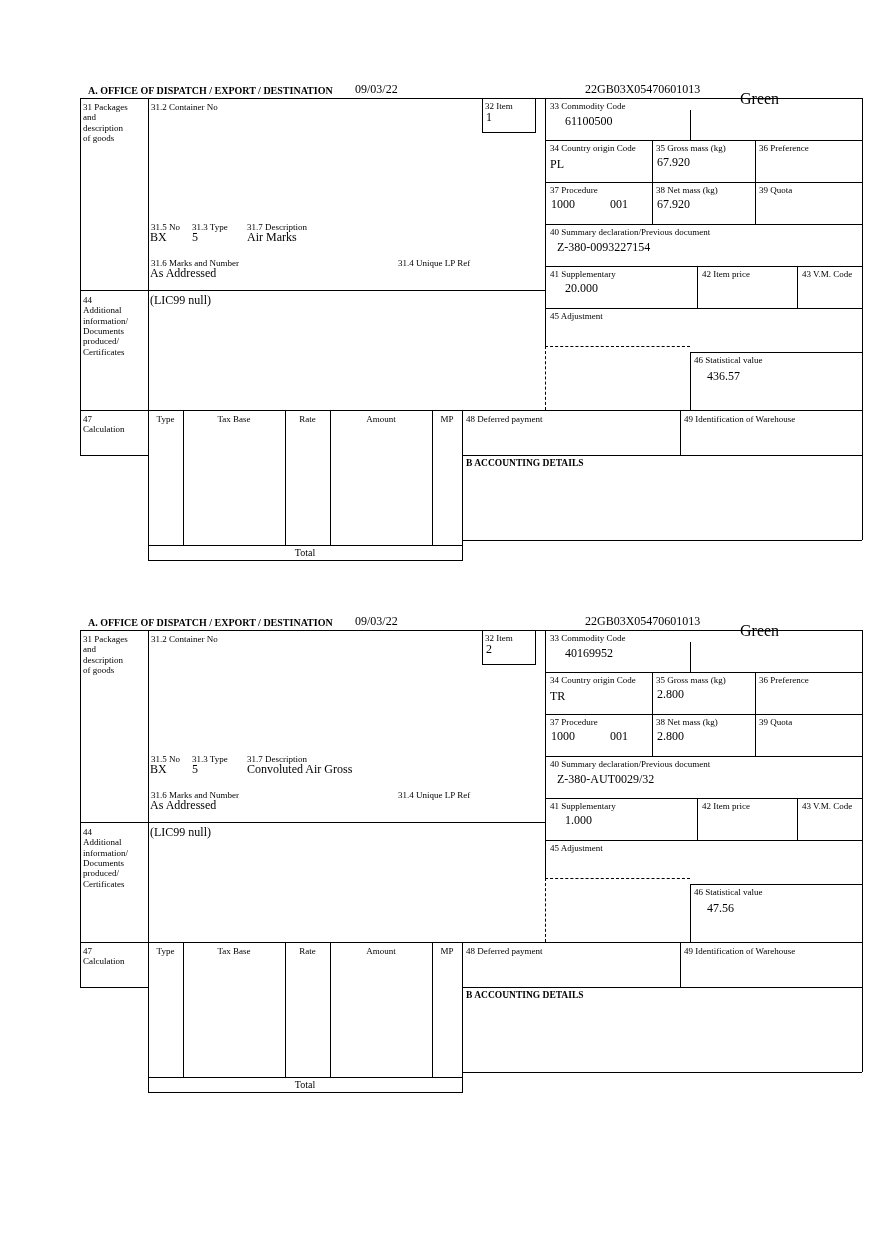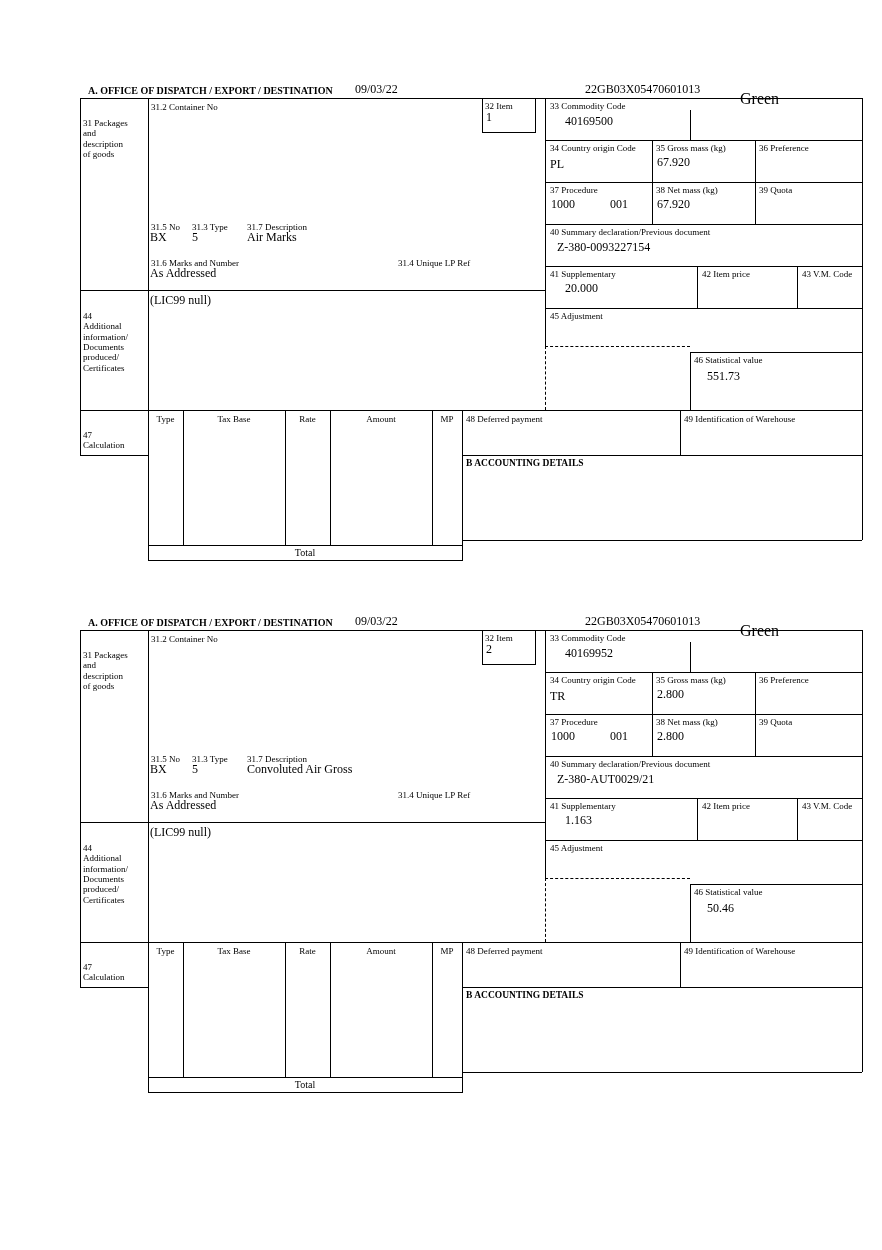--- a/index.html
+++ b/index.html
@@ -10,21 +10,21 @@
   }
   .form { position:absolute; left:80px; width:783px; height:480px; }
   .form-header { position:relative; height:18px; }
   .fh-title  { position:absolute; left:8px;  top:5px; font-size:10px; font-weight:bold; white-space:nowrap; }
   .fh-date   { position:absolute; left:275px; top:2px; font-size:12px; white-space:nowrap; }
   .fh-mrn    { position:absolute; left:505px; top:2px; font-size:12px; white-space:nowrap; }
   .fh-status { position:absolute; left:660px; top:2px; font-size:16px; white-space:nowrap;margin-top:8px; }
   .form-body { position:relative; height:462px; }
   .form-body > span { position:absolute; display:block; }
   .lbl { font-size:9px; line-height:1.15; white-space:nowrap; }
-  .lbl.pre { white-space:pre-line;margin-top:16px; }
+  .lbl.pre { white-space:pre-line; }
   .lbl.th { text-align:center; }
   .lbl.total { font-size:10px; }
   .val { font-size:12px; line-height:1.1; white-space:nowrap; }
   .acct { font-size:9.5px; font-weight:bold; white-space:nowrap; }
   .hl { position:absolute; height:1px; background:#000; }
   .vl { position:absolute; width:1px; background:#000; }
   .hl.dash { height:0; background:none; border-top:1px dashed #000; }
   .vl.dash { width:0; background:none; border-left:1px dashed #000; }
 </style>
 </head>
@@ -41,21 +41,21 @@
     </div>
     <div class="form-body">
       <span class="lbl pre" style="left:3px;top:4px;width:58px">31 Packages
 and
 description
 of goods</span>
       <span class="lbl" style="left:71px;top:4px">31.2 Container No</span>
       <span class="lbl" style="left:405px;top:3px">32 Item</span>
       <span class="val" style="left:406px;top:13px">1</span>
       <span class="lbl" style="left:470px;top:3px">33 Commodity Code</span>
-      <span class="val" style="left:485px;top:17px">40169500</span>
+      <span class="val" style="left:485px;top:17px">61100500</span>
       <span class="lbl" style="left:470px;top:45px">34 Country origin Code</span>
       <span class="val" style="left:470px;top:60px">PL</span>
       <span class="lbl" style="left:576px;top:45px">35 Gross mass (kg)</span>
       <span class="val" style="left:577px;top:58px">67.920</span>
       <span class="lbl" style="left:679px;top:45px">36 Preference</span>
       <span class="lbl" style="left:470px;top:87px">37 Procedure</span>
       <span class="val" style="left:471px;top:100px">1000</span>
       <span class="val" style="left:530px;top:100px">001</span>
       <span class="lbl" style="left:576px;top:87px">38 Net mass (kg)</span>
       <span class="val" style="left:577px;top:100px">67.920</span>
@@ -77,21 +77,21 @@
       <span class="lbl" style="left:722px;top:171px">43 V.M. Code</span>
       <span class="lbl pre" style="left:3px;top:197px;width:62px">44
 Additional
 information/
 Documents
 produced/
 Certificates</span>
       <span class="val" style="left:70px;top:196px">(LIC99 null)</span>
       <span class="lbl" style="left:470px;top:213px">45 Adjustment</span>
       <span class="lbl" style="left:614px;top:257px">46 Statistical value</span>
-      <span class="val" style="left:627px;top:272px">551.73</span>
+      <span class="val" style="left:627px;top:272px">436.57</span>
       <span class="lbl pre" style="left:3px;top:316px;width:58px">47
 Calculation</span>
       <span class="lbl th" style="left:68px;top:316px;width:35px">Type</span>
       <span class="lbl th" style="left:103px;top:316px;width:102px">Tax Base</span>
       <span class="lbl th" style="left:205px;top:316px;width:45px">Rate</span>
       <span class="lbl th" style="left:250px;top:316px;width:102px">Amount</span>
       <span class="lbl th" style="left:352px;top:316px;width:30px">MP</span>
       <span class="lbl" style="left:386px;top:316px">48 Deferred payment</span>
       <span class="lbl" style="left:604px;top:316px">49 Identification of Warehouse</span>
       <span class="acct" style="left:386px;top:360px">B ACCOUNTING DETAILS</span>
@@ -156,44 +156,44 @@
       <span class="lbl" style="left:576px;top:45px">35 Gross mass (kg)</span>
       <span class="val" style="left:577px;top:58px">2.800</span>
       <span class="lbl" style="left:679px;top:45px">36 Preference</span>
       <span class="lbl" style="left:470px;top:87px">37 Procedure</span>
       <span class="val" style="left:471px;top:100px">1000</span>
       <span class="val" style="left:530px;top:100px">001</span>
       <span class="lbl" style="left:576px;top:87px">38 Net mass (kg)</span>
       <span class="val" style="left:577px;top:100px">2.800</span>
       <span class="lbl" style="left:679px;top:87px">39 Quota</span>
       <span class="lbl" style="left:470px;top:129px">40 Summary declaration/Previous document</span>
-      <span class="val" style="left:477px;top:143px">Z-380-AUT0029/21</span>
+      <span class="val" style="left:477px;top:143px">Z-380-AUT0029/32</span>
       <span class="lbl" style="left:71px;top:124px">31.5 No</span>
       <span class="lbl" style="left:112px;top:124px">31.3 Type</span>
       <span class="lbl" style="left:167px;top:124px">31.7 Description</span>
       <span class="val" style="left:70px;top:133px">BX</span>
       <span class="val" style="left:112px;top:133px">5</span>
       <span class="val" style="left:167px;top:133px">Convoluted Air Gross</span>
       <span class="lbl" style="left:71px;top:160px">31.6 Marks and Number</span>
       <span class="lbl" style="left:318px;top:160px">31.4 Unique LP Ref</span>
       <span class="val" style="left:70px;top:169px">As Addressed</span>
       <span class="lbl" style="left:470px;top:171px">41 Supplementary</span>
-      <span class="val" style="left:485px;top:184px">1.163</span>
+      <span class="val" style="left:485px;top:184px">1.000</span>
       <span class="lbl" style="left:622px;top:171px">42 Item price</span>
       <span class="lbl" style="left:722px;top:171px">43 V.M. Code</span>
       <span class="lbl pre" style="left:3px;top:197px;width:62px">44
 Additional
 information/
 Documents
 produced/
 Certificates</span>
       <span class="val" style="left:70px;top:196px">(LIC99 null)</span>
       <span class="lbl" style="left:470px;top:213px">45 Adjustment</span>
       <span class="lbl" style="left:614px;top:257px">46 Statistical value</span>
-      <span class="val" style="left:627px;top:272px">50.46</span>
+      <span class="val" style="left:627px;top:272px">47.56</span>
       <span class="lbl pre" style="left:3px;top:316px;width:58px">47
 Calculation</span>
       <span class="lbl th" style="left:68px;top:316px;width:35px">Type</span>
       <span class="lbl th" style="left:103px;top:316px;width:102px">Tax Base</span>
       <span class="lbl th" style="left:205px;top:316px;width:45px">Rate</span>
       <span class="lbl th" style="left:250px;top:316px;width:102px">Amount</span>
       <span class="lbl th" style="left:352px;top:316px;width:30px">MP</span>
       <span class="lbl" style="left:386px;top:316px">48 Deferred payment</span>
       <span class="lbl" style="left:604px;top:316px">49 Identification of Warehouse</span>
       <span class="acct" style="left:386px;top:360px">B ACCOUNTING DETAILS</span>

